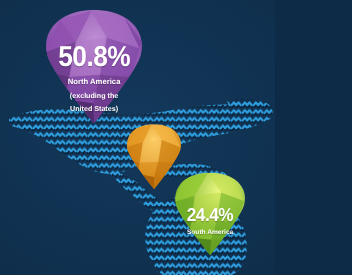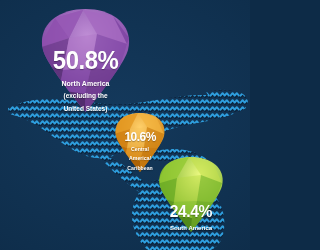--- a/index.html
+++ b/index.html
@@ -28,21 +28,21 @@
   #map-layer svg {
     display: block;
     width: 250px;
     height: 250px;
   }
   .pin {
     position: absolute;
     display: flex;
     flex-direction: column;
     align-items: center;
-    justify-content: flex-end;
+    justify-content: center;
     text-align: center;
   }
   .pin svg {
     position: absolute;
     inset: 0;
     width: 100%;
     height: 100%;
     overflow: visible;
   }
   .pin-content {
@@ -228,26 +228,20 @@
         <polygon points="0,22 16,17 13,36 1,32" fill="#d07f10" opacity="0.85"></polygon>
         <polygon points="16,17 33,15 30,35 13,36" fill="#f6c45a" opacity="0.45"></polygon>
         <polygon points="33,15 50,22 45,36 30,35" fill="#cf8112" opacity="0.75"></polygon>
         <polygon points="1,32 13,36 11,46 4,38" fill="#b96c09" opacity="0.88"></polygon>
         <polygon points="13,36 30,35 26,49 11,46" fill="#dd9320" opacity="0.60"></polygon>
         <polygon points="30,35 45,36 38,48 26,49" fill="#c5770d" opacity="0.78"></polygon>
         <polygon points="11,46 26,49 26,60" fill="#a95f06" opacity="0.90"></polygon>
         <polygon points="26,49 38,48 26,60" fill="#c2760e" opacity="0.85"></polygon>
       </g>
     </svg>
-    <div class="pin-content">
-      <div class="pin-value">10.6%</div>
-      <div class="pin-label">Central</div>
-      <div class="pin-label">America/</div>
-      <div class="pin-label">Caribbean</div>
-    </div>
   </div>
 
   <div class="pin" id="pin-south-america">
     <svg viewBox="0 0 68 76" xmlns="http://www.w3.org/2000/svg" aria-hidden="true">
       <defs>
         <clipPath id="saShape">
           <path d="M34,76 C34,76 6,42 3,30 C-1,13 13,1 34,1
                    C55,1 69,13 65,30 C62,42 34,76 34,76 Z"></path>
         </clipPath>
         <radialGradient id="saGlow" cx="62%" cy="24%" r="66%">

